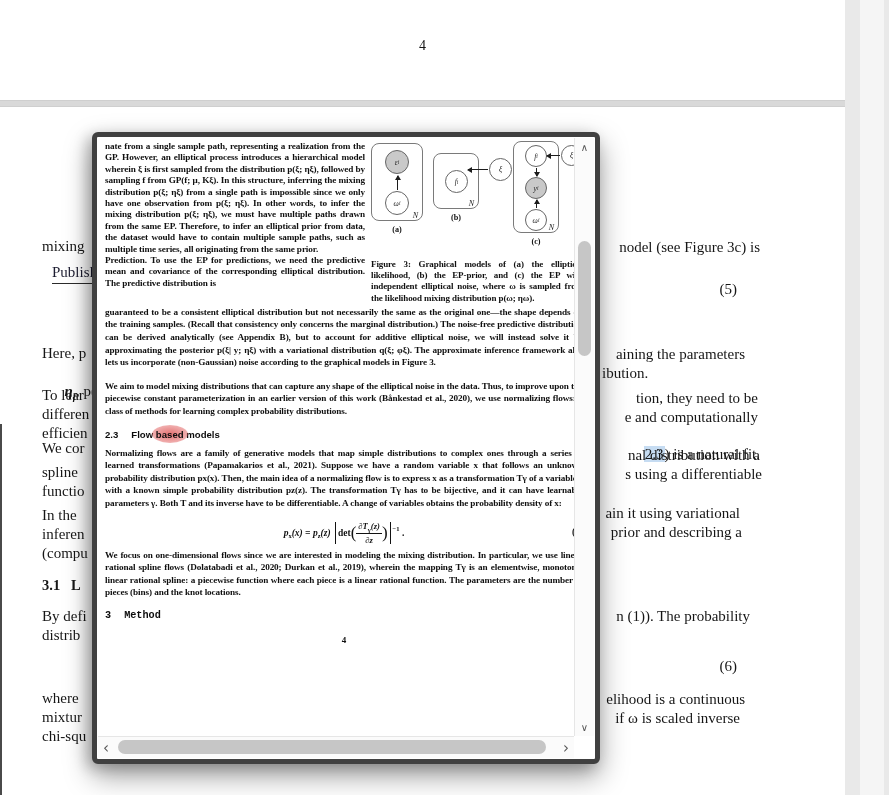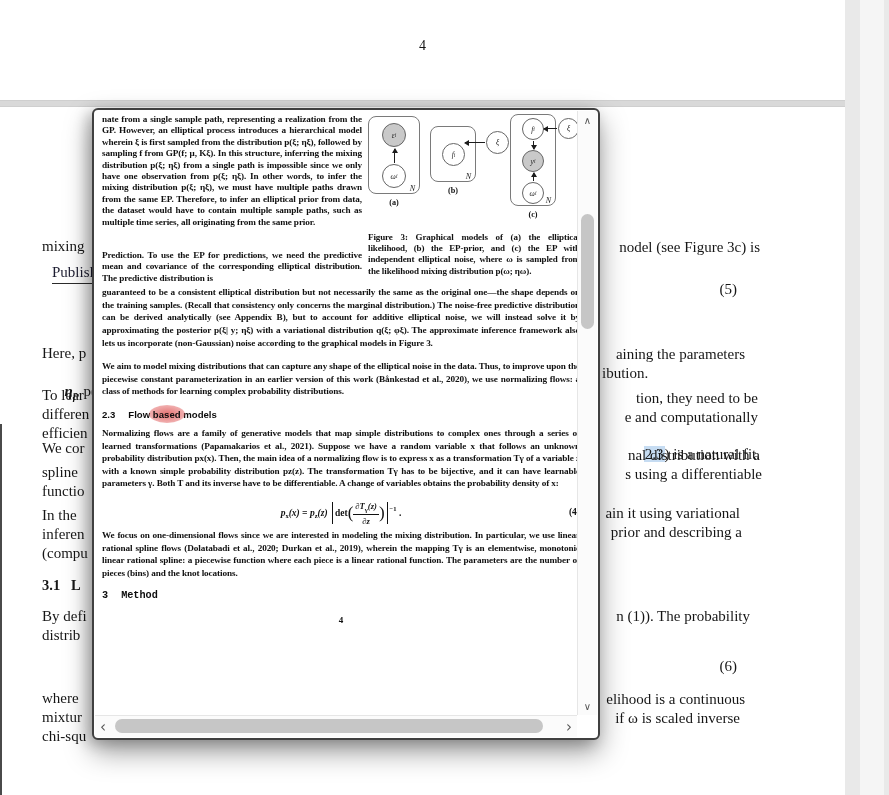--- a/index.html
+++ b/index.html
@@ -15,30 +15,30 @@
   #left-edge{position:absolute;left:0;top:424px;width:2px;height:371px;background:#4a4a4a;}
   .frag{position:absolute;font-size:15px;line-height:18px;color:#161616;white-space:pre;}
   .frag.b{font-weight:bold;}
   .frag.sans{font-family:Liberation Serif, serif;}
   #pg1-line{position:absolute;left:90px;top:4px;font-size:13.5px;letter-spacing:-0.3px;color:#141414;white-space:pre;}
   #pg1-num{position:absolute;left:0;top:38px;width:845px;text-align:center;font-size:14px;color:#141414;}
   #pub-rule{position:absolute;left:52px;top:176px;width:110px;height:1.4px;background:#2b2b2b;}
   .linkhl{background:#c6dcf2;padding:0 1px;}
   sub.tiny{font-size:10px;}
   
-  #popup{position:absolute;left:92px;top:108px;width:508px;height:632px;background:#ffffff;
-         border:2px solid #404040;border-radius:6px;box-sizing:border-box;z-index:10;
+  #popup{position:absolute;left:92px;top:132px;width:508px;height:632px;background:#ffffff;
+         border:5px solid #404040;border-radius:6px;box-sizing:border-box;z-index:10;
          box-shadow:0 12px 28px rgba(0,0,0,.38),-5px 4px 14px rgba(0,0,0,.22);}
   #pcontent{position:absolute;left:8px;top:2px;width:478px;bottom:24px;overflow:hidden;color:#101010;}
   .mini{margin:0;font-weight:bold;font-size:9.2px;line-height:12.6px;letter-spacing:-0.1px;text-align:justify;}
   .mini.tight{line-height:11.4px;}
   .twocol{display:flex;gap:6px;margin-top:2px;}
   .lcol{width:260px;}
   .rcol{width:212px;}
-  .pred{margin-top:22px;}
+  .pred{margin-top:0;}
   .cont{margin-top:2px;}
   .weaim{margin-top:11px;}
   .h23{margin:11px 0 7px 0;font-family:"Liberation Sans","DejaVu Sans",sans-serif;font-weight:bold;font-size:9.6px;color:#0c0c0c;}
   .h3m{margin:11px 0 7px 0;font-family:Liberation Mono, monospace;font-weight:bold;font-size:10.2px;color:#0c0c0c;}
   .hnum{margin-right:13px;}
   .wordhl{position:relative;display:inline-block;}
   .blob{position:absolute;left:-4px;right:-4px;top:-4px;bottom:-3px;border-radius:50%;
         background:radial-gradient(ellipse at center,rgba(224,90,90,.85) 0%,rgba(224,90,90,.5) 65%,rgba(224,90,90,0) 100%);}
   .wtxt{position:relative;}
   .caption{margin-top:6px;font-size:9px;line-height:11.2px;}

